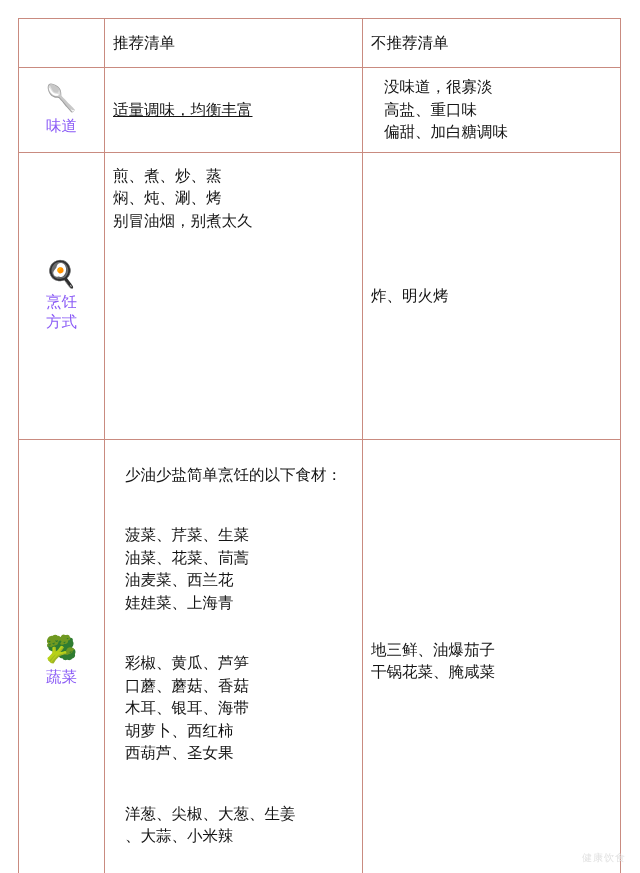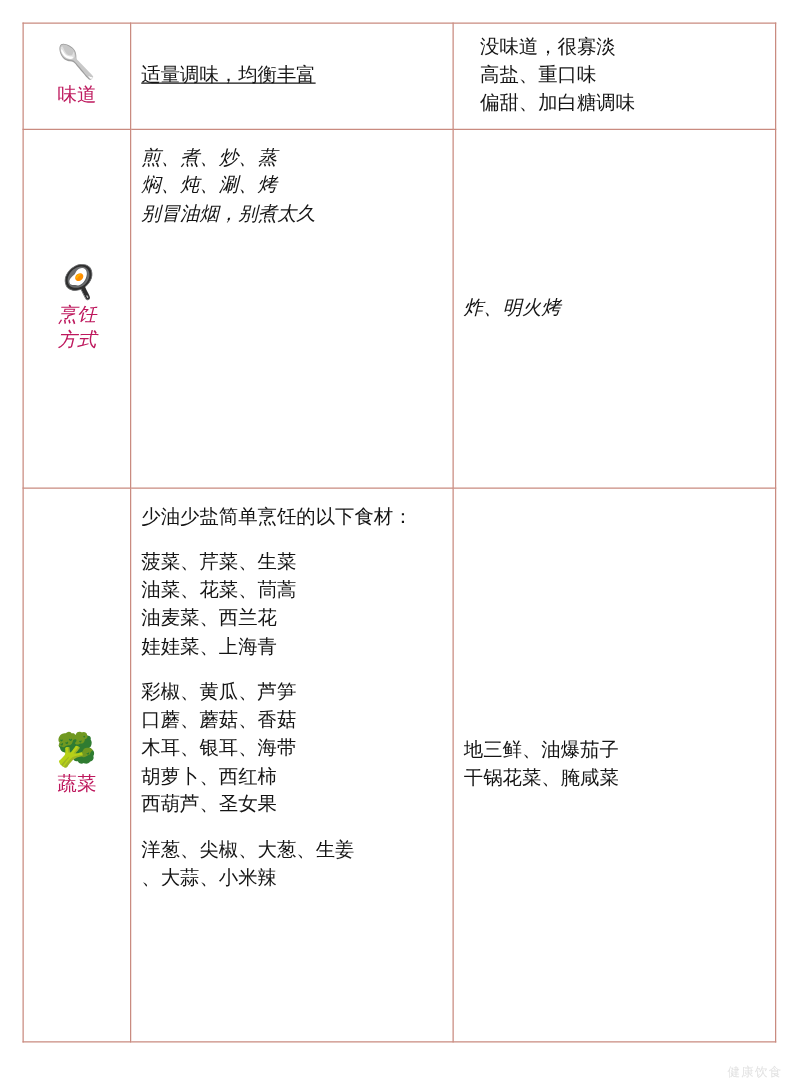--- a/index.html
+++ b/index.html
@@ -59,27 +59,27 @@
   .icon-glyph {
     display: block;
     font-size: 26px;
     line-height: 1.1;
     margin-bottom: 4px;
   }
   .icon-label {
     display: block;
     font-size: 15.5px;
     line-height: 1.3;
-    color: #be185d;
+    color: #8b5cf6;
   }
   .cell-text {
     white-space: pre-line;
   }
   .row-taste td { height: 72px; }
-  .row-cook td { height: 268px; font-style: italic; }
+  .row-cook td { height: 268px; }
   .row-veg td { height: 424px; }
 
   .row-cook .rec-cell,
   .row-veg .rec-cell {
     vertical-align: top;
     padding-top: 12px;
   }
   .row-taste .rec-cell { vertical-align: middle; text-decoration: underline; }
   .row-taste .not-cell { vertical-align: middle; padding-left: 21px; }
   .row-cook .not-cell { vertical-align: middle; }
@@ -90,35 +90,40 @@
 
   .watermark {
     position: absolute;
     right: 14px;
     bottom: 8px;
     font-size: 10px;
     color: #e2e2e2;
     letter-spacing: 1px;
     user-select: none;
   }
-  .veg-block { margin: 0; }
+  .veg-block { margin: 12px; }
   .veg-gap { height: 14px; }
 </style>
 </head>
 <body>
 
 <div class="page">
 
   <table class="diet-table">
     <colgroup>
       <col class="c-icon">
       <col class="c-rec">
       <col class="c-not">
     </colgroup>
     <tbody>
+      <tr class="hdr">
+        <td class="empty-cell"></td>
+        <td>推荐清单</td>
+        <td>不推荐清单</td>
+      </tr>
 
       <tr class="row-taste">
         <td class="icon-cell">
           <span class="icon-glyph">🥄</span>
           <span class="icon-label cell-text">味道</span>
         </td>
         <td class="rec-cell cell-text">适量调味，均衡丰富</td>
         <td class="not-cell cell-text">没味道，很寡淡
 高盐、重口味
 偏甜、加白糖调味</td>

